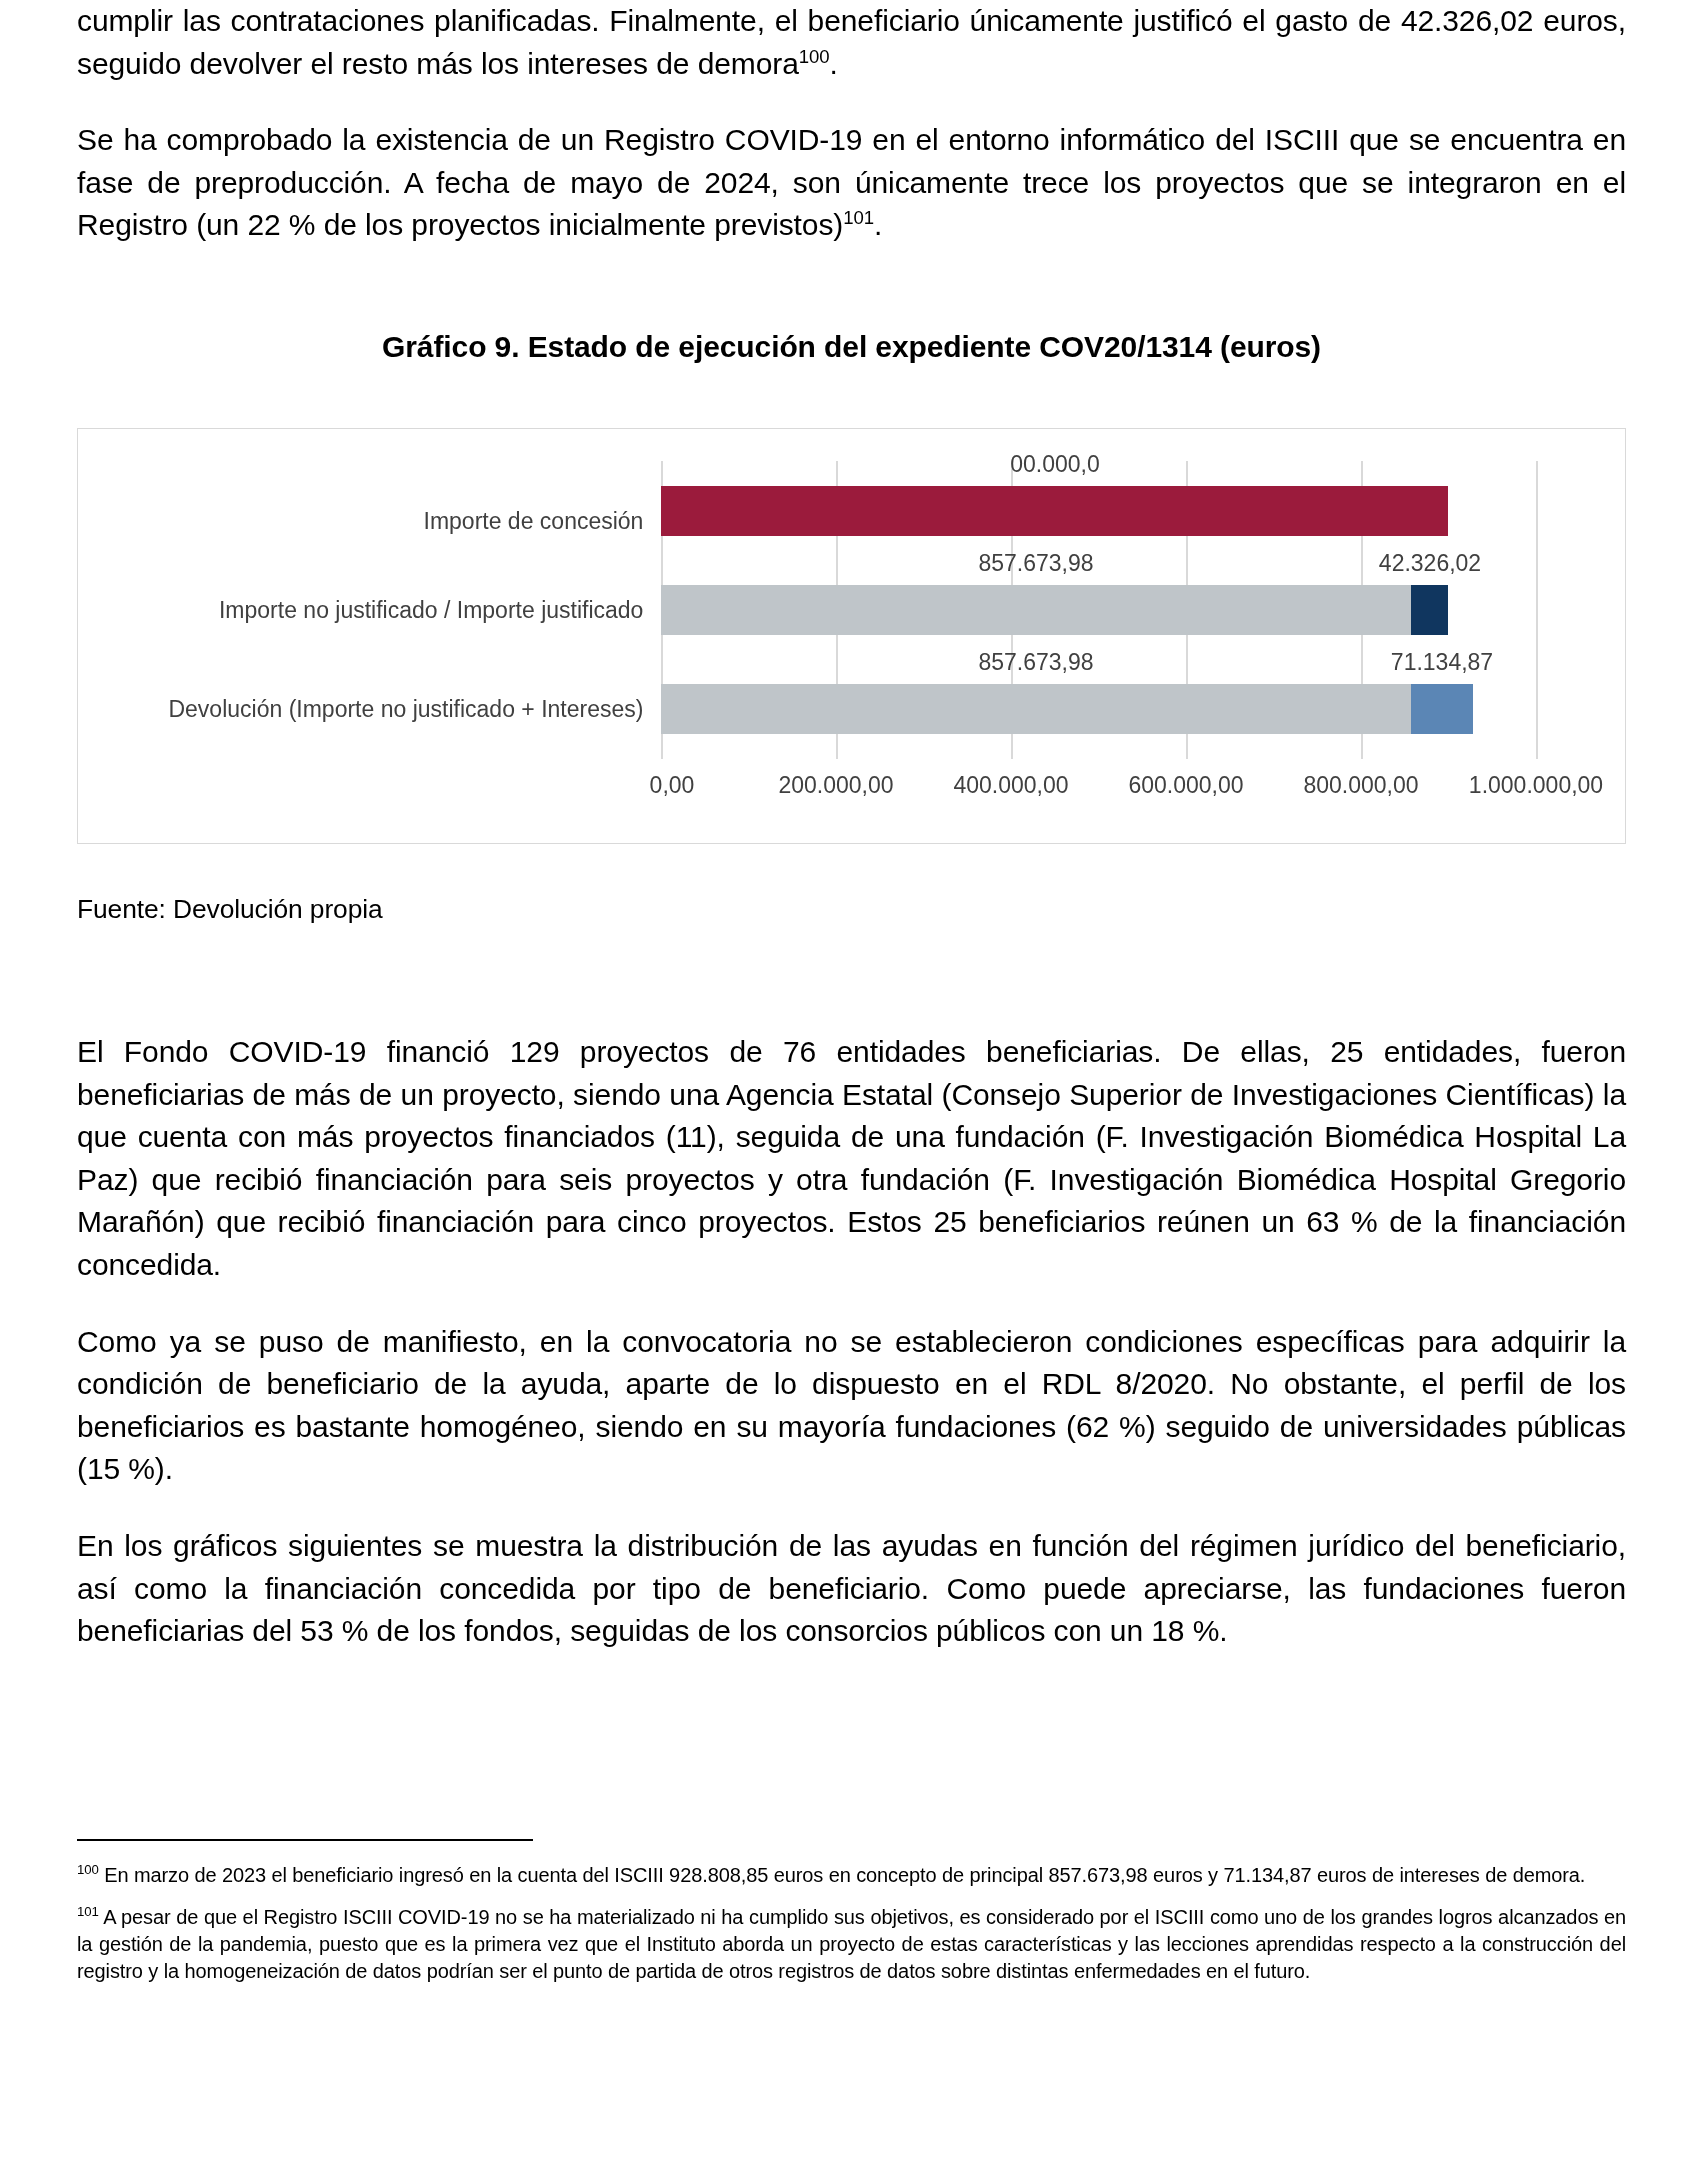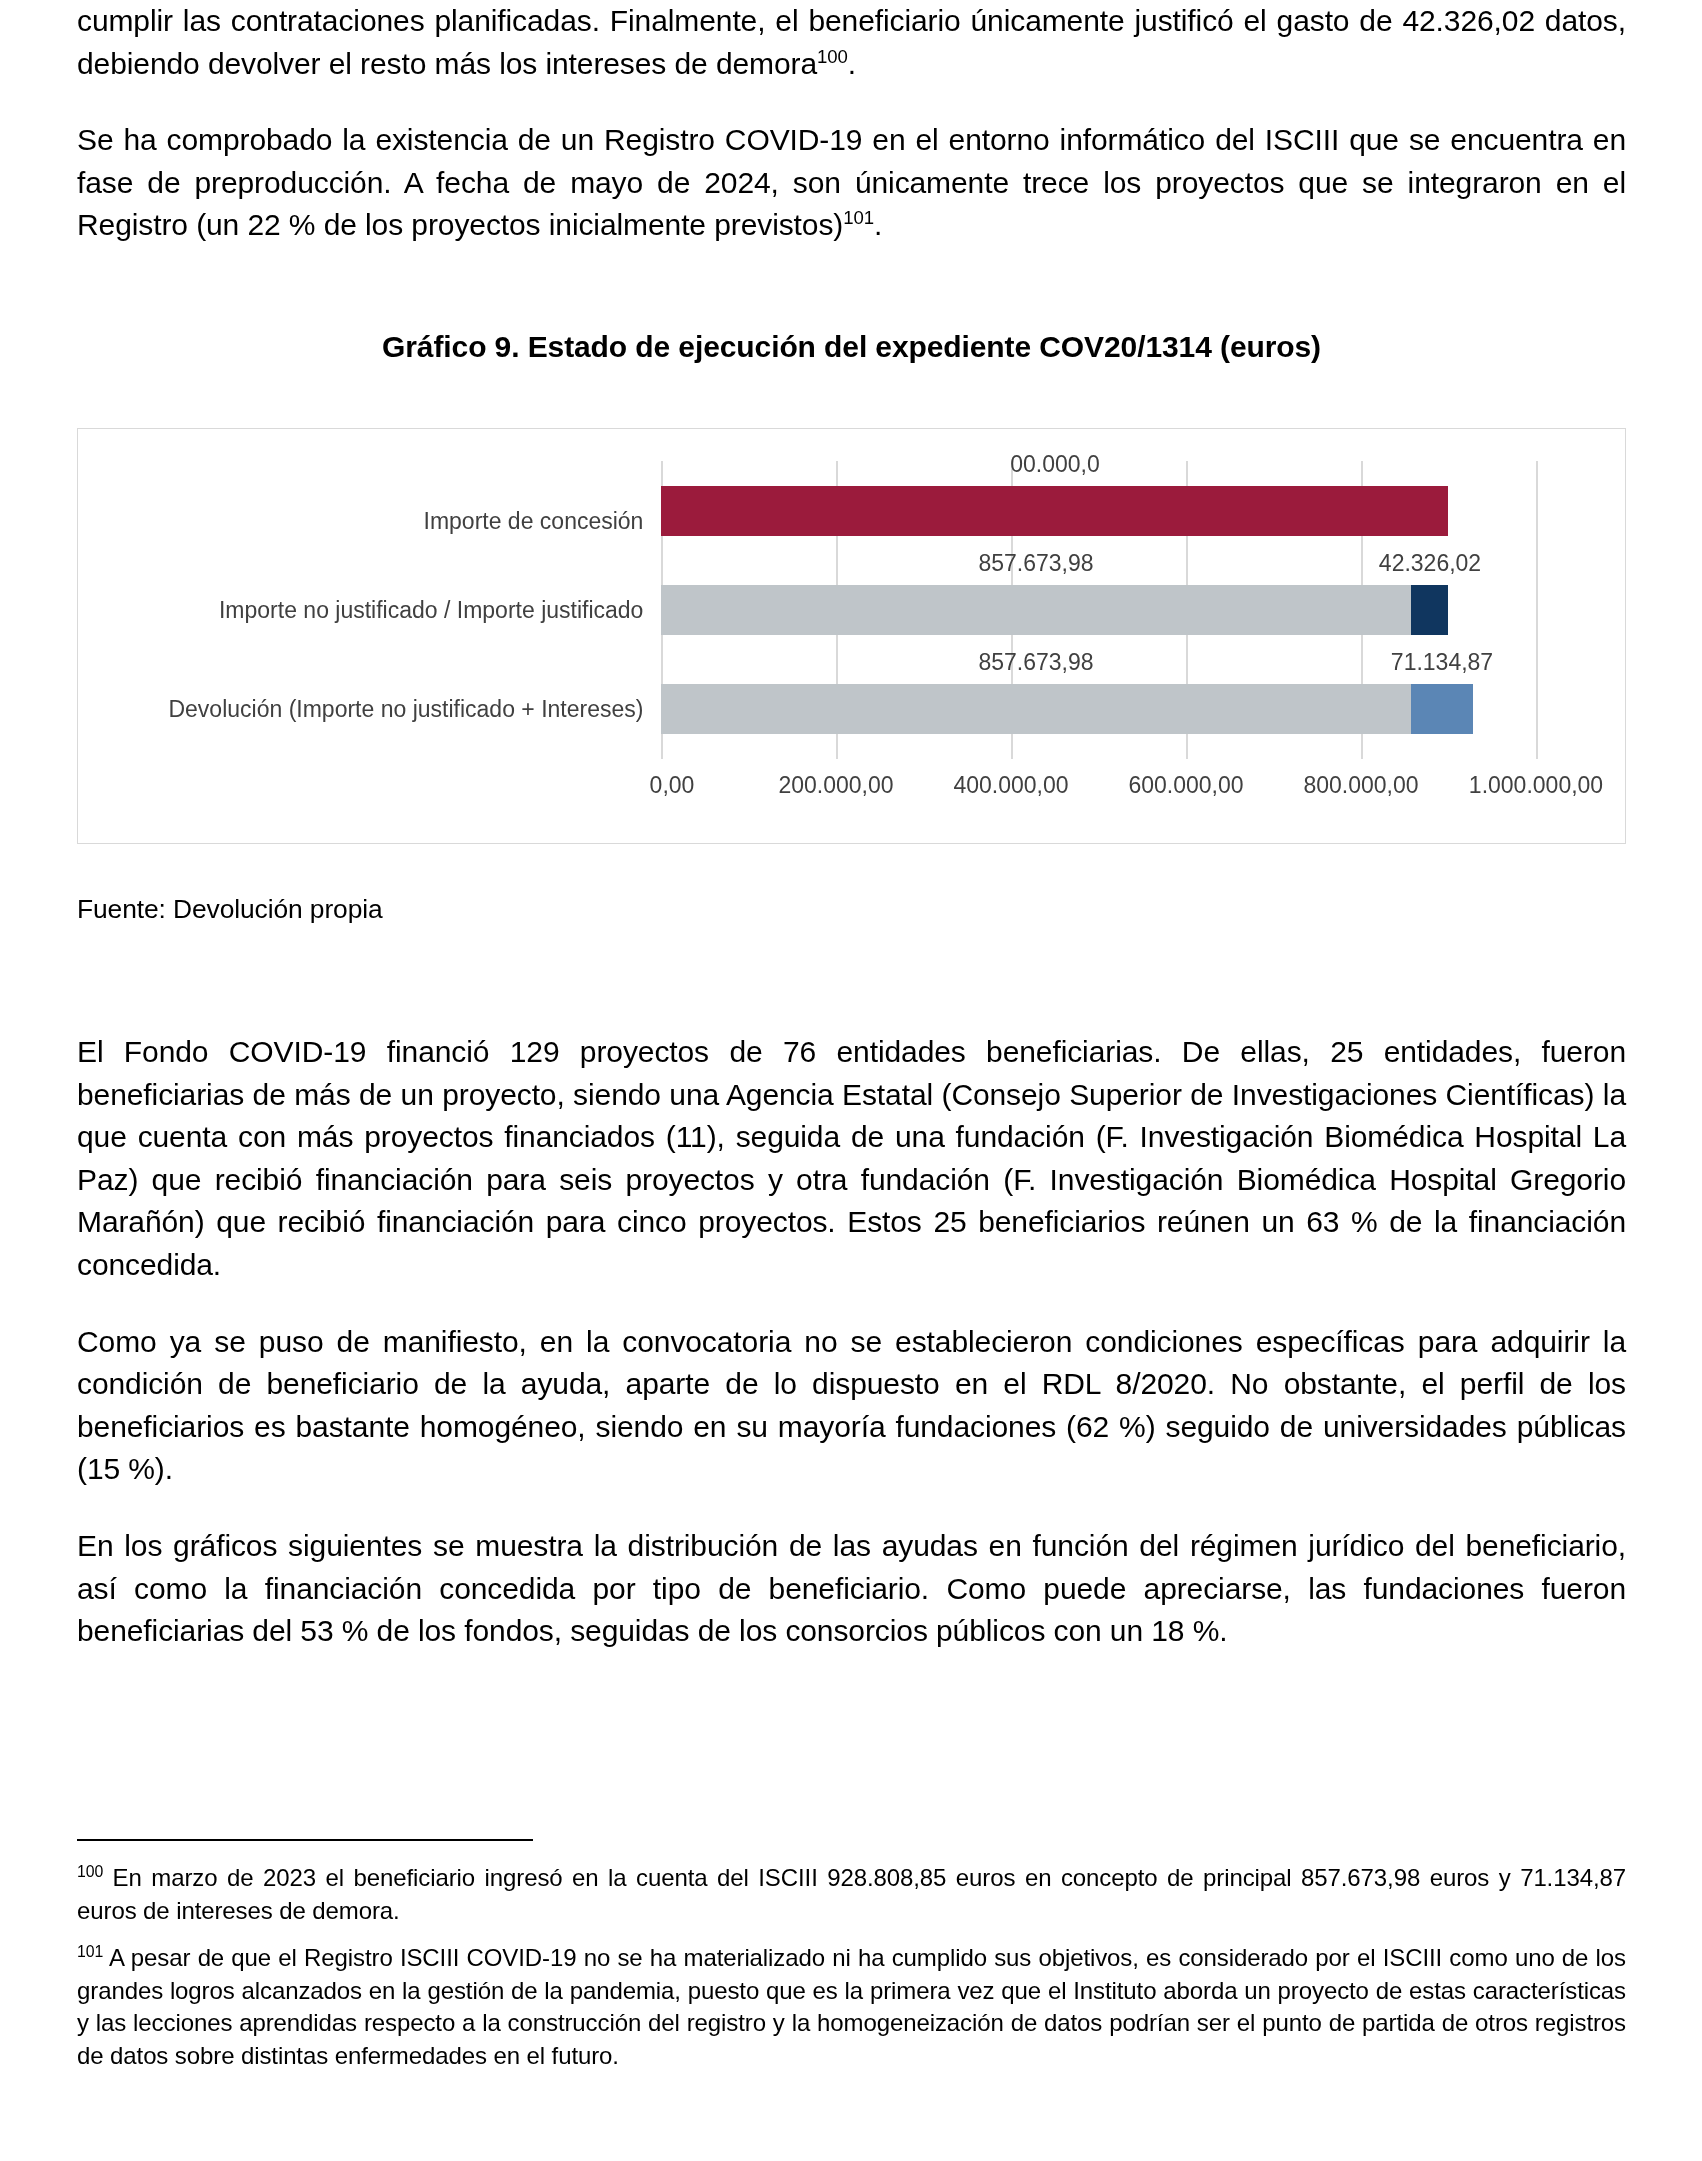--- a/index.html
+++ b/index.html
@@ -139,39 +139,39 @@
     right: 77px;
     top: 1839px;
   }
   .fn-rule {
     width: 456px;
     height: 2.4px;
     background: #000000;
     margin-bottom: 21px;
   }
   p.footnote {
-    font-size: 24px;
+    font-size: 20px;
     line-height: 1.36;
     text-align: justify;
     margin: 0 0 14.4px 0;
     letter-spacing: -0.1px;
   }
   p.footnote:last-child { margin-bottom: 0; }
   .fn-mark {
     font-size: 0.66em;
     vertical-align: super;
     line-height: 0;
   }
 </style>
 </head>
 <body>
 
 <div class="page">
 
-  <p class="body-text"><span>cumplir las contrataciones planificadas. Finalmente, el beneficiario únicamente justificó el gasto de 42.326,02 datos, debiendo devolver el resto más los intereses de demora</span><sup>100</sup><span>.</span></p>
+  <p class="body-text"><span>cumplir las contrataciones planificadas. Finalmente, el beneficiario únicamente justificó el gasto de 42.326,02 euros, seguido devolver el resto más los intereses de demora</span><sup>100</sup><span>.</span></p>
 
   <p class="body-text"><span>Se ha comprobado la existencia de un Registro COVID-19 en el entorno informático del ISCIII que se encuentra en fase de preproducción. A fecha de mayo de 2024, son únicamente trece los proyectos que se integraron en el Registro (un 22 % de los proyectos inicialmente previstos)</span><sup>101</sup><span>.</span></p>
 
   <div class="spacer-md"></div>
 
   <h2 class="chart-title">Gráfico 9. Estado de ejecución del expediente COV20/1314 (euros)</h2>
 
   <div class="spacer-lg"></div>
 
   <div class="chart-frame">

